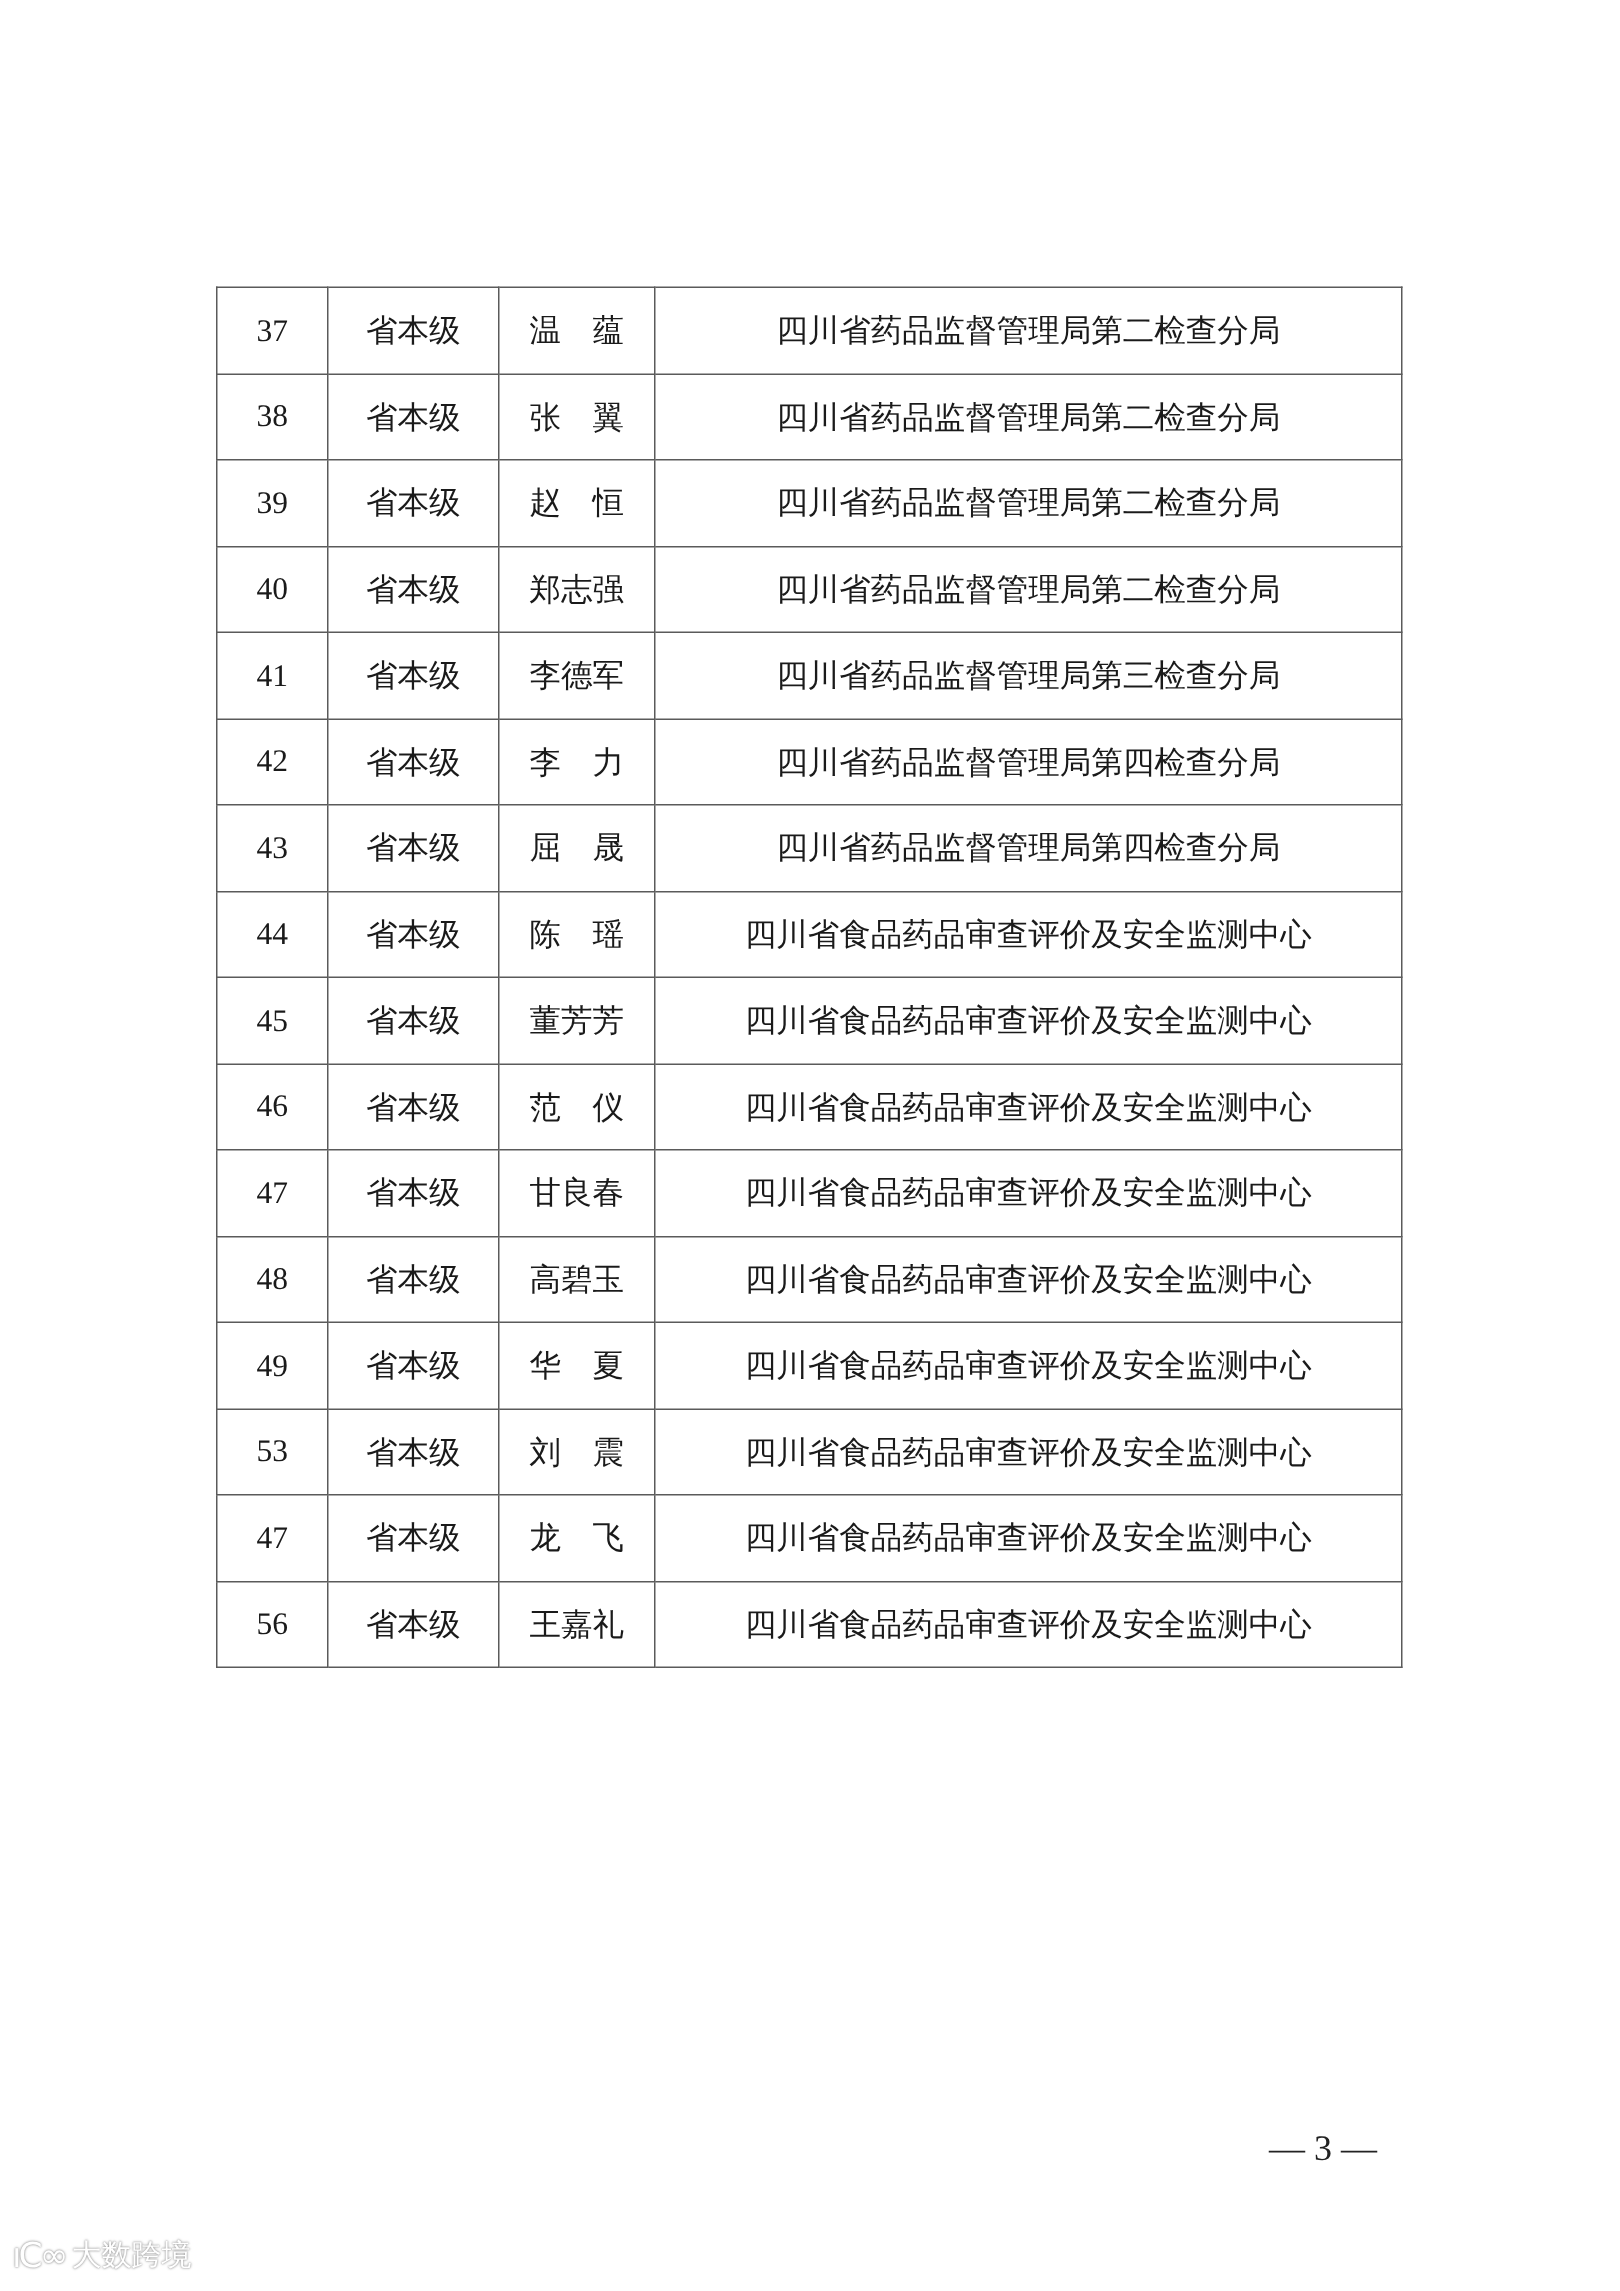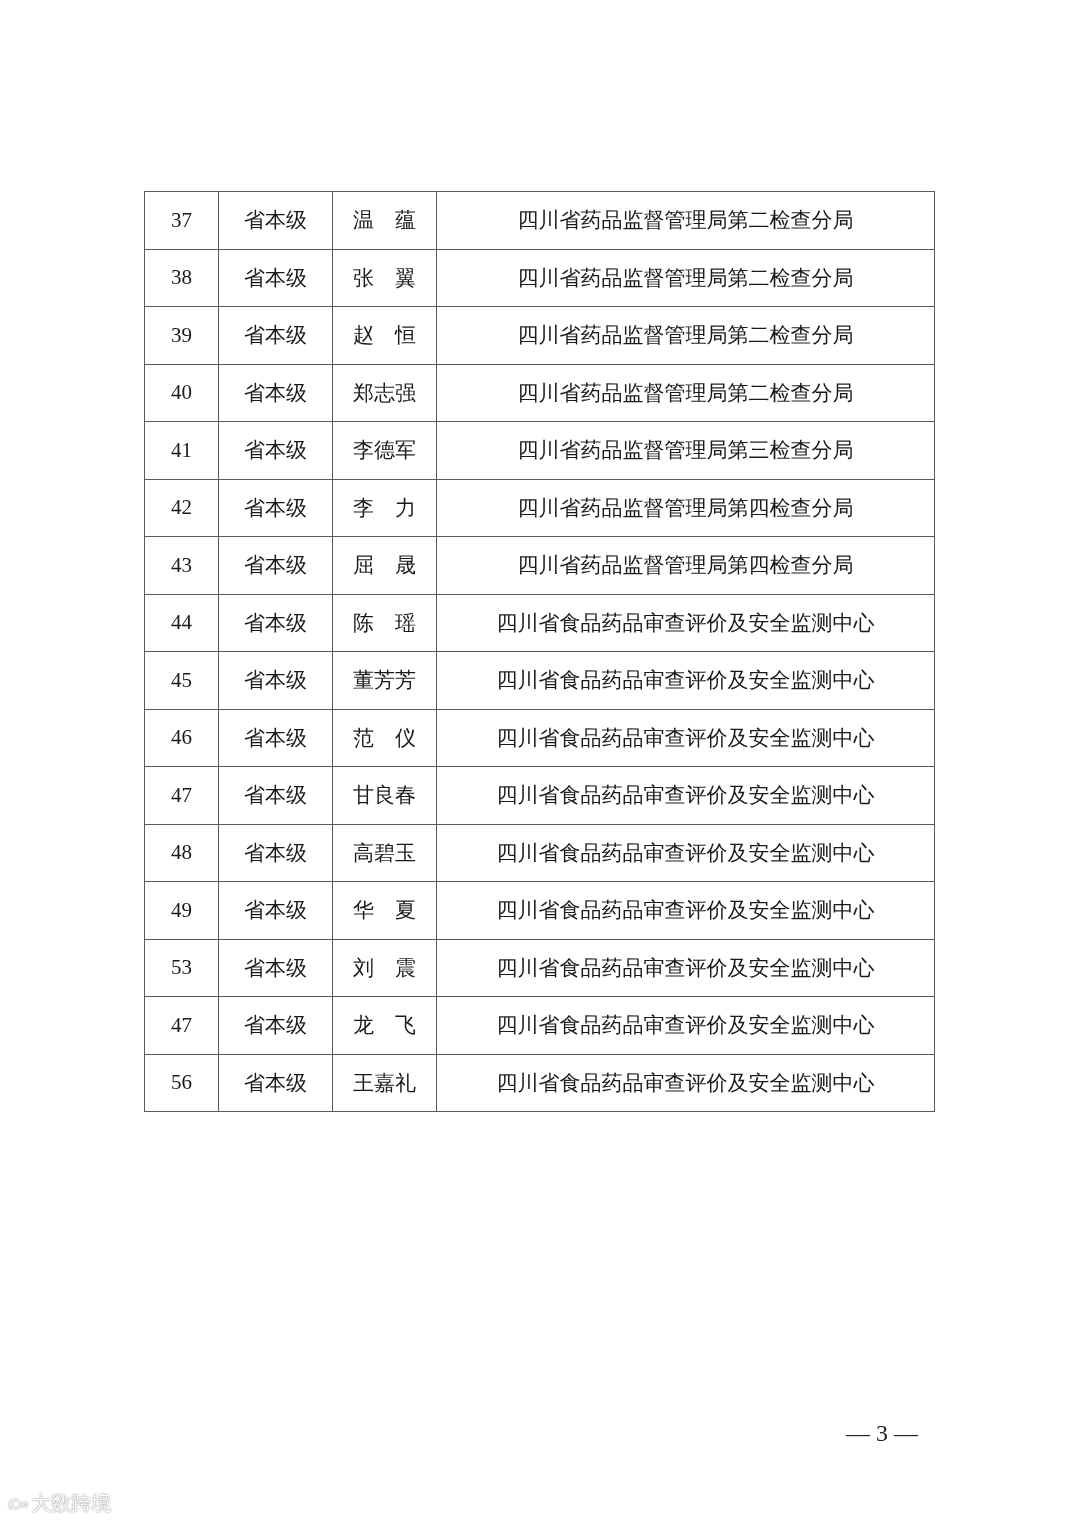--- a/index.html
+++ b/index.html
@@ -23,21 +23,21 @@
     position: absolute; left: 846px; top: 1420px;
     font-family: "Liberation Serif", serif; font-size: 24px; color: #222;
     white-space: pre;
   }
   .watermark {
     position: absolute; left: 8px; top: 1490px;
     font-family: "DejaVu Sans", sans-serif; font-size: 20px; color: #ffffff;
     text-shadow: 0 0 2px #9a9a9a, 0 0 1px #9a9a9a;
     display: flex; align-items: center; gap: 4px;
   }
-  .watermark .logo { font-size: 14px; letter-spacing: -2px; }
+  .watermark .logo { font-size: 23px; letter-spacing: -2px; }
 </style>
 </head>
 <body>
 
 <div class="page">
   <table class="roster">
     <tbody id="rows">
         <tr>
           <td class="c-no">37</td>
           <td class="c-level">省本级</td>

